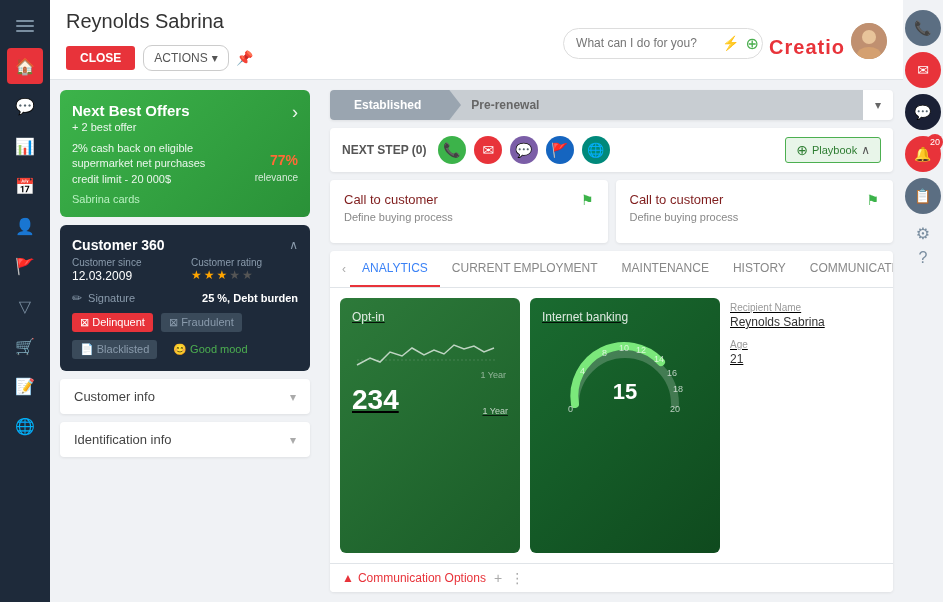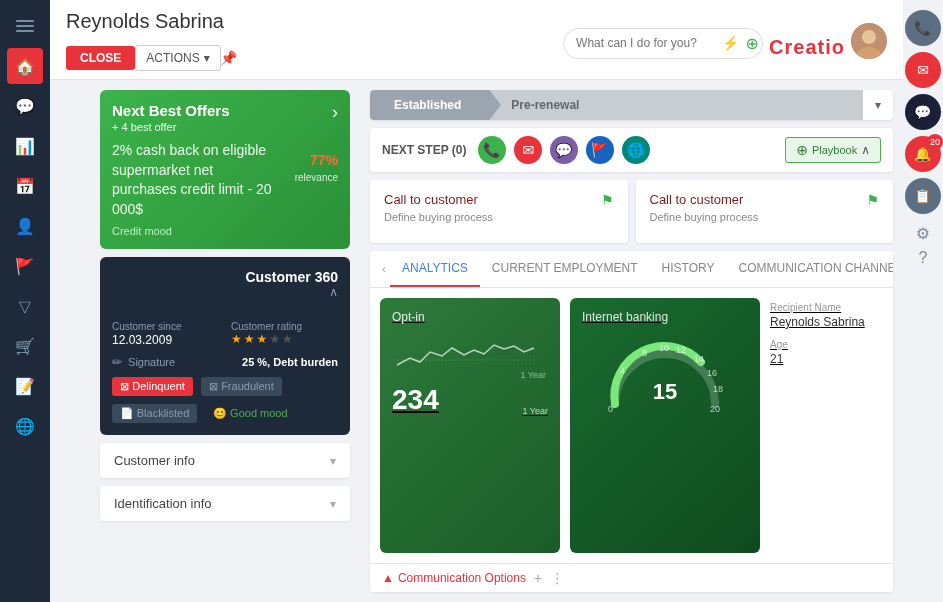--- a/index.html
+++ b/index.html
@@ -26,55 +26,55 @@
     .notif-badge { position: absolute; top: -2px; right: -2px; background: #e8333a; color: white; border-radius: 50%; width: 16px; height: 16px; font-size: 9px; display: flex; align-items: center; justify-content: center; }
     .right-gear { color: #7a8ea0; font-size: 16px; cursor: pointer; margin-top: 4px; }
     .right-question { color: #7a8ea0; font-size: 16px; cursor: pointer; }
 
     
     .main-content { flex: 1; display: flex; flex-direction: column; background: #f0f2f5; overflow: hidden; margin-right: 40px; }
 
     
     .header { background: white; padding: 10px 16px 8px; border-bottom: 1px solid #e0e4e8; display: flex; align-items: center; justify-content: space-between; flex-shrink: 0; }
     .header-left h1 { font-size: 20px; font-weight: 400; color: #333; margin-bottom: 6px; }
-    .header-actions { display: flex; align-items: center; margin-top: 12px; }
+    .header-actions { display: flex; gap: 8px; align-items: center; margin-top: 12px; }
     .btn-close { background: #e8333a; color: white; border: none; padding: 5px 14px; border-radius: 3px; font-size: 12px; font-weight: bold; cursor: pointer; }
-    .btn-actions { background: white; color: #555; border: 1px solid #ccc; padding: 5px 10px; border-radius: 3px; font-size: 12px; cursor: pointer; display: flex; align-items: flex-end; gap: 4px; }
+    .btn-actions { background: white; color: #555; border: 1px solid #ccc; padding: 5px 10px; border-radius: 9px; font-size: 12px; cursor: pointer; display: flex; align-items: flex-end; gap: 4px; }
     .pin-icon { color: #aaa; font-size: 14px; cursor: pointer; }
     .header-right { display: flex; align-items: flex-end; gap: 6px; }
     .search-bar { border: 1px solid #ddd; border-radius: 20px; padding: 5px 12px; font-size: 12px; color: #999; width: 200px; display: flex; align-items: center; gap: 6px; background: white; }
     .search-bar input { border: none; outline: none; font-size: 12px; color: #999; width: 140px; background: transparent; }
     .search-icon { color: #7b5ea7; font-size: 14px; cursor: pointer; }
     .brand-logo { color: #e8333a; font-size: 20px; font-weight: bold; letter-spacing: 1px; }
     .avatar { width: 36px; height: 36px; border-radius: 50%; background: #c0a080; overflow: hidden; display: flex; align-items: center; justify-content: center; }
     .avatar svg { width: 36px; height: 36px; }
 
     
-    .body-layout { display: flex; flex: 1; overflow: hidden; gap: 0; padding-left: 40px; }
+    .body-layout { display: flex; flex: 1; overflow: hidden; gap: 0; }
 
     
     .left-panel { width: 270px; background: #f0f2f5; padding: 10px; display: flex; flex-direction: column; gap: 8px; flex-shrink: 0; overflow-y: auto; }
 
     
     .offer-card { background: linear-gradient(135deg, #3cb34a, #2a9138); border-radius: 6px; padding: 12px; color: white; position: relative; cursor: pointer; }
     .offer-card-header { display: flex; justify-content: space-between; align-items: flex-start; }
     .offer-title { font-size: 15px; font-weight: bold; }
     .offer-subtitle { font-size: 11px; margin-top: 2px; opacity: 0.9; }
     .offer-arrow { font-size: 18px; opacity: 0.9; }
     .offer-body { margin-top: 8px; display: flex; justify-content: space-between; align-items: flex-start; }
-    .offer-text { font-size: 14px; opacity: 0.9; max-width: 160px; line-height: 1.4; }
+    .offer-text { font-size: 11px; opacity: 0.9; max-width: 160px; line-height: 1.4; }
     .offer-relevance { text-align: right; }
     .relevance-pct { font-size: 26px; font-weight: bold; color: #ff6b35; }
     .relevance-pct span { font-size: 14px; }
     .relevance-label { font-size: 10px; opacity: 0.8; }
     .offer-link { font-size: 11px; color: #b8f0c0; margin-top: 6px; cursor: pointer; }
 
     
     .c360-card { background: #1e2a3a; border-radius: 6px; padding: 12px; color: white; }
-    .c360-header { display: flex; justify-content: space-between; align-items: flex-end; margin-bottom: 22px; flex-direction: column; }
+    .c360-header { display: flex; justify-content: space-between; align-items: center; margin-bottom: 4px; }
     .c360-title { font-size: 14px; font-weight: bold; color: white; }
     .c360-row { display: flex; gap: 12px; margin-bottom: 8px; }
     .c360-field { flex: 1; }
     .c360-label { font-size: 10px; color: #8a9bac; }
     .c360-value { font-size: 12px; color: white; margin-top: 1px; }
     .stars { display: flex; gap: 2px; }
     .star { color: #ffa500; font-size: 12px; }
     .star.empty { color: #555; }
     .c360-sig-row { display: flex; align-items: center; gap: 6px; margin-bottom: 8px; }
     .sig-icon { color: #8a9bac; font-size: 12px; }
@@ -217,28 +217,28 @@
     </div>
 
     <div class="body-layout">
 
       <div class="left-panel">
 
         <div class="offer-card">
           <div class="offer-card-header">
             <div>
               <div class="offer-title">Next Best Offers</div>
-              <div class="offer-subtitle">+ 4 best offer</div>
+              <div class="offer-subtitle">+ 2 best offer</div>
             </div>
             <span class="offer-arrow">›</span>
           </div>
           <div class="offer-body">
             <div>
               <div class="offer-text">2% cash back on eligible supermarket net purchases credit limit - 20 000$</div>
-              <div class="offer-link">Credit mood</div>
+              <div class="offer-link">Sabrina cards</div>
             </div>
             <div class="offer-relevance">
               <div class="relevance-pct">
                 <span>77</span><span style="font-size:14px;">%</span>
               </div>
               <div class="relevance-label">relevance</div>
             </div>
           </div>
         </div>
 
@@ -330,20 +330,21 @@
             </div>
             <div class="call-card-sub">Define buying process</div>
           </div>
         </div>
 
         <div class="tabs-section">
           <div class="tabs-header">
             <span class="tab-nav-arrow">‹</span>
             <div class="tab active">ANALYTICS</div>
             <div class="tab">CURRENT EMPLOYMENT</div>
+            <div class="tab">MAINTENANCE</div>
             <div class="tab">HISTORY</div>
             <div class="tab">COMMUNICATION CHANNELS</div>
 
           </div>
 
           <div class="tab-content">
 
             <div class="analytics-card green">
               <div class="analytics-title">Opt-in</div>
 

